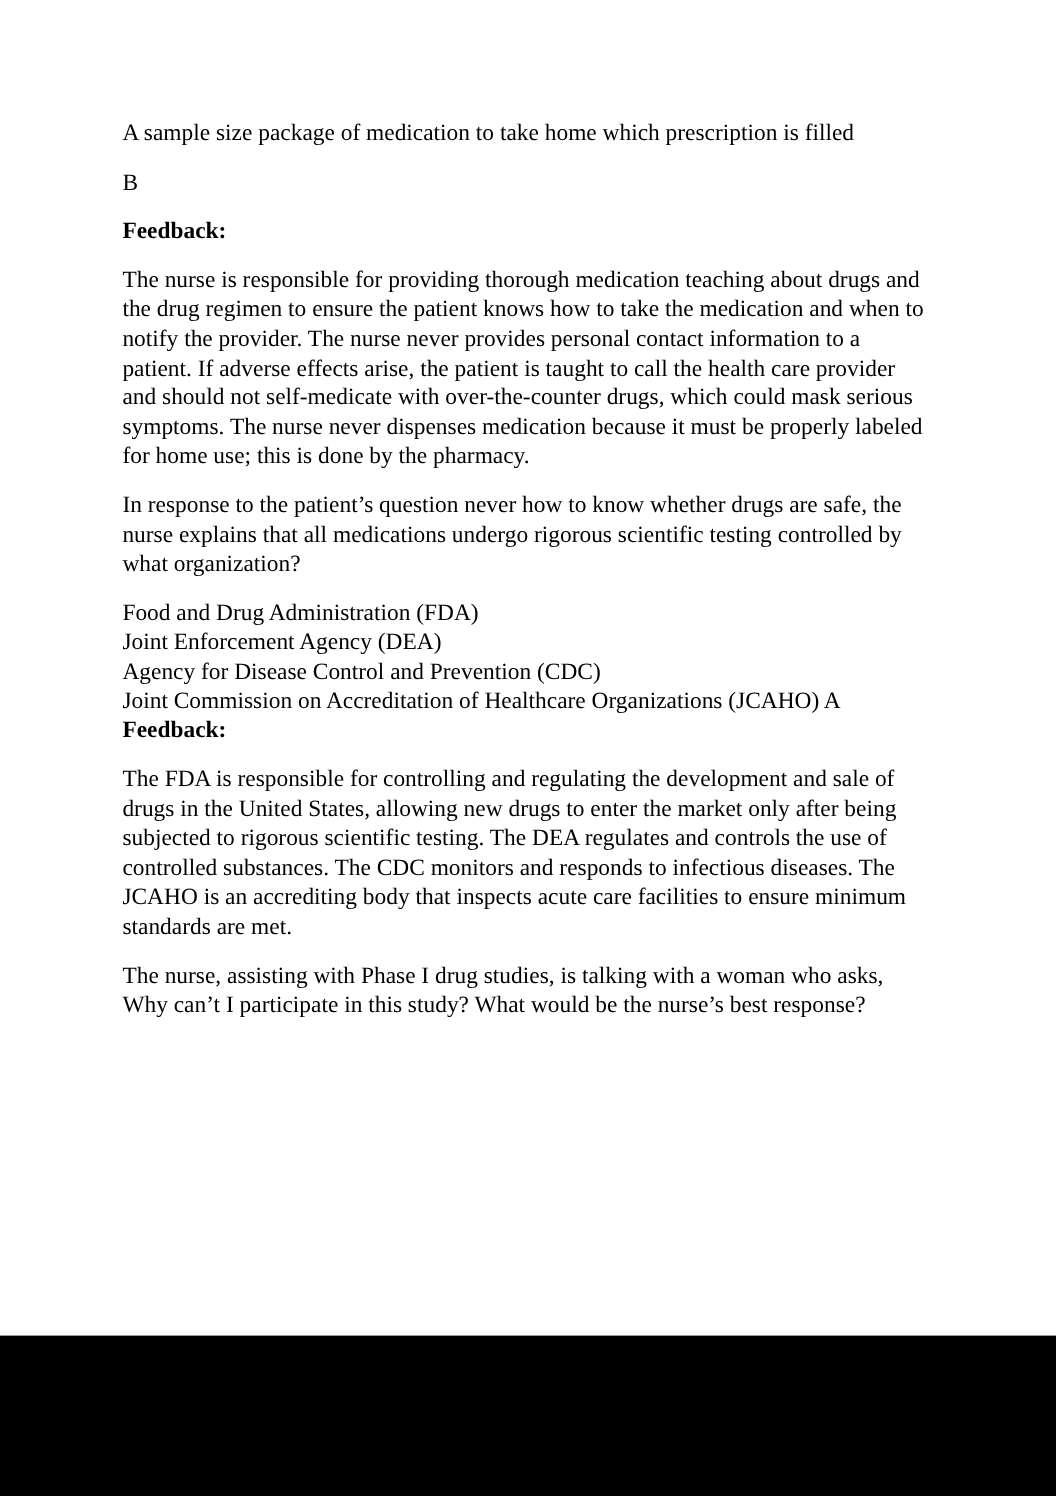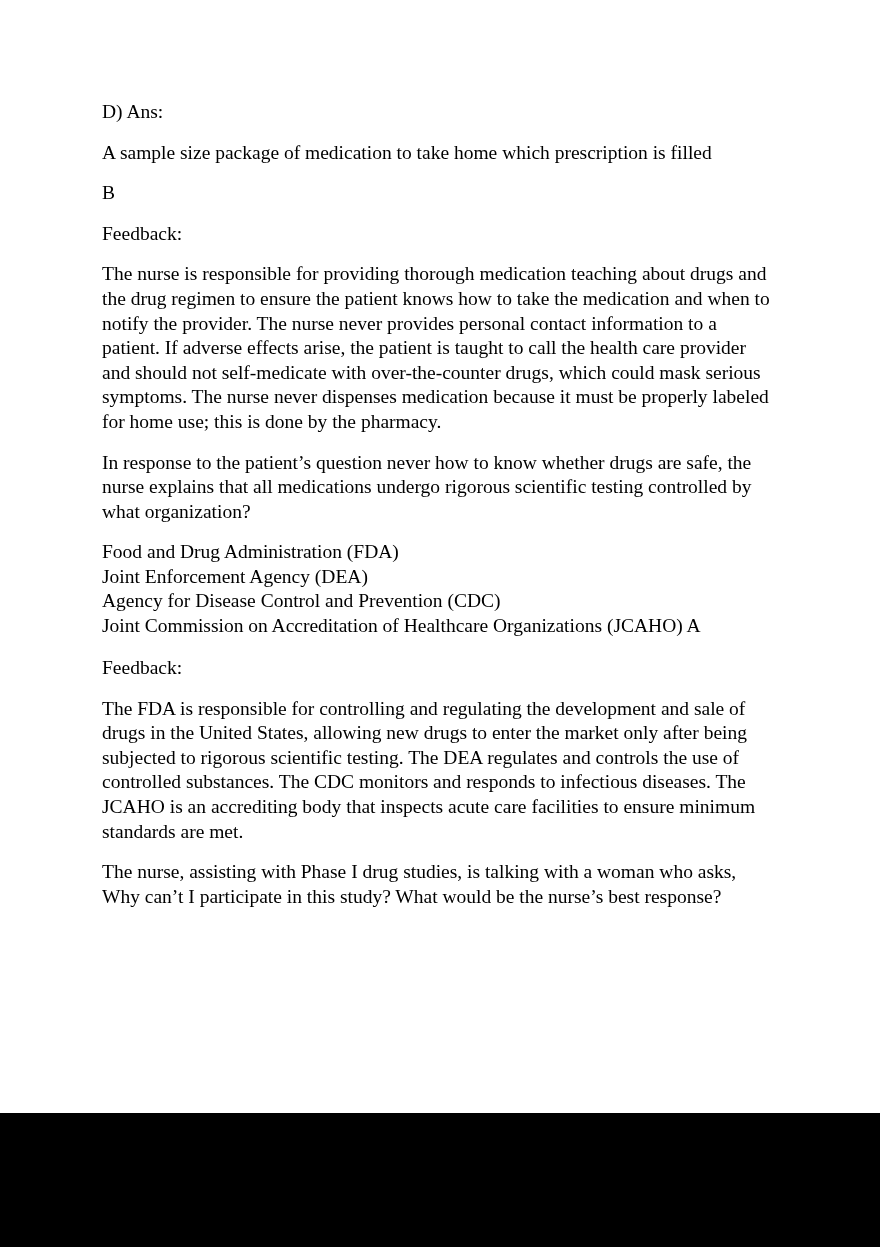--- a/index.html
+++ b/index.html
@@ -28,24 +28,24 @@
   .content {
     width: 676px;
   }
   p {
     margin: 0 0 16px 0;
     font-size: 19.5px;
     line-height: 24.6px;
     text-align: left;
   }
   .bold {
-    font-weight: normal;
+    font-weight: bold;
   }
   .options {
-    margin: 0 0 18px 0;
+    margin: 0 0 0 0;
     font-size: 19.5px;
     line-height: 24.4px;
   }
   .options .opt {
     display: block;
     white-space: nowrap;
   }
   .footer-bar {
     position: absolute;
     left: 0;
@@ -54,21 +54,20 @@
     height: 134px;
     background: #000000;
   }
 </style>
 </head>
 <body>
 
 <div class="page">
   <div class="content">
 
-    <p>D) Ans:</p>
 
     <p>A sample size package of medication to take home which prescription is filled</p>
 
     <p>B</p>
 
     <p class="bold">Feedback:</p>
 
     <p>The nurse is responsible for providing thorough medication teaching about drugs and the drug regimen to ensure the patient knows how to take the medication and when to notify the provider. The nurse never provides personal contact information to a patient. If adverse effects arise, the patient is taught to call the health care provider and should not self-medicate with over-the-counter drugs, which could mask serious symptoms. The nurse never dispenses medication because it must be properly labeled for home use; this is done by the pharmacy.</p>
 
     <p>In response to the patient’s question never how to know whether drugs are safe, the nurse explains that all medications undergo rigorous scientific testing controlled by what organization?</p>

